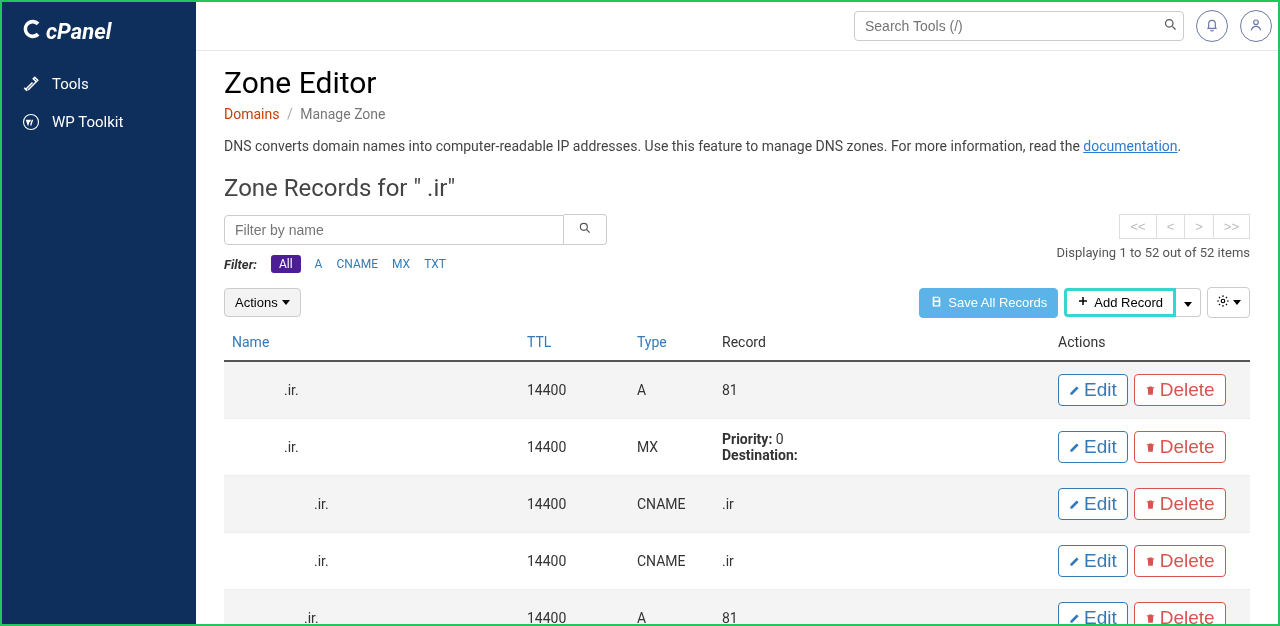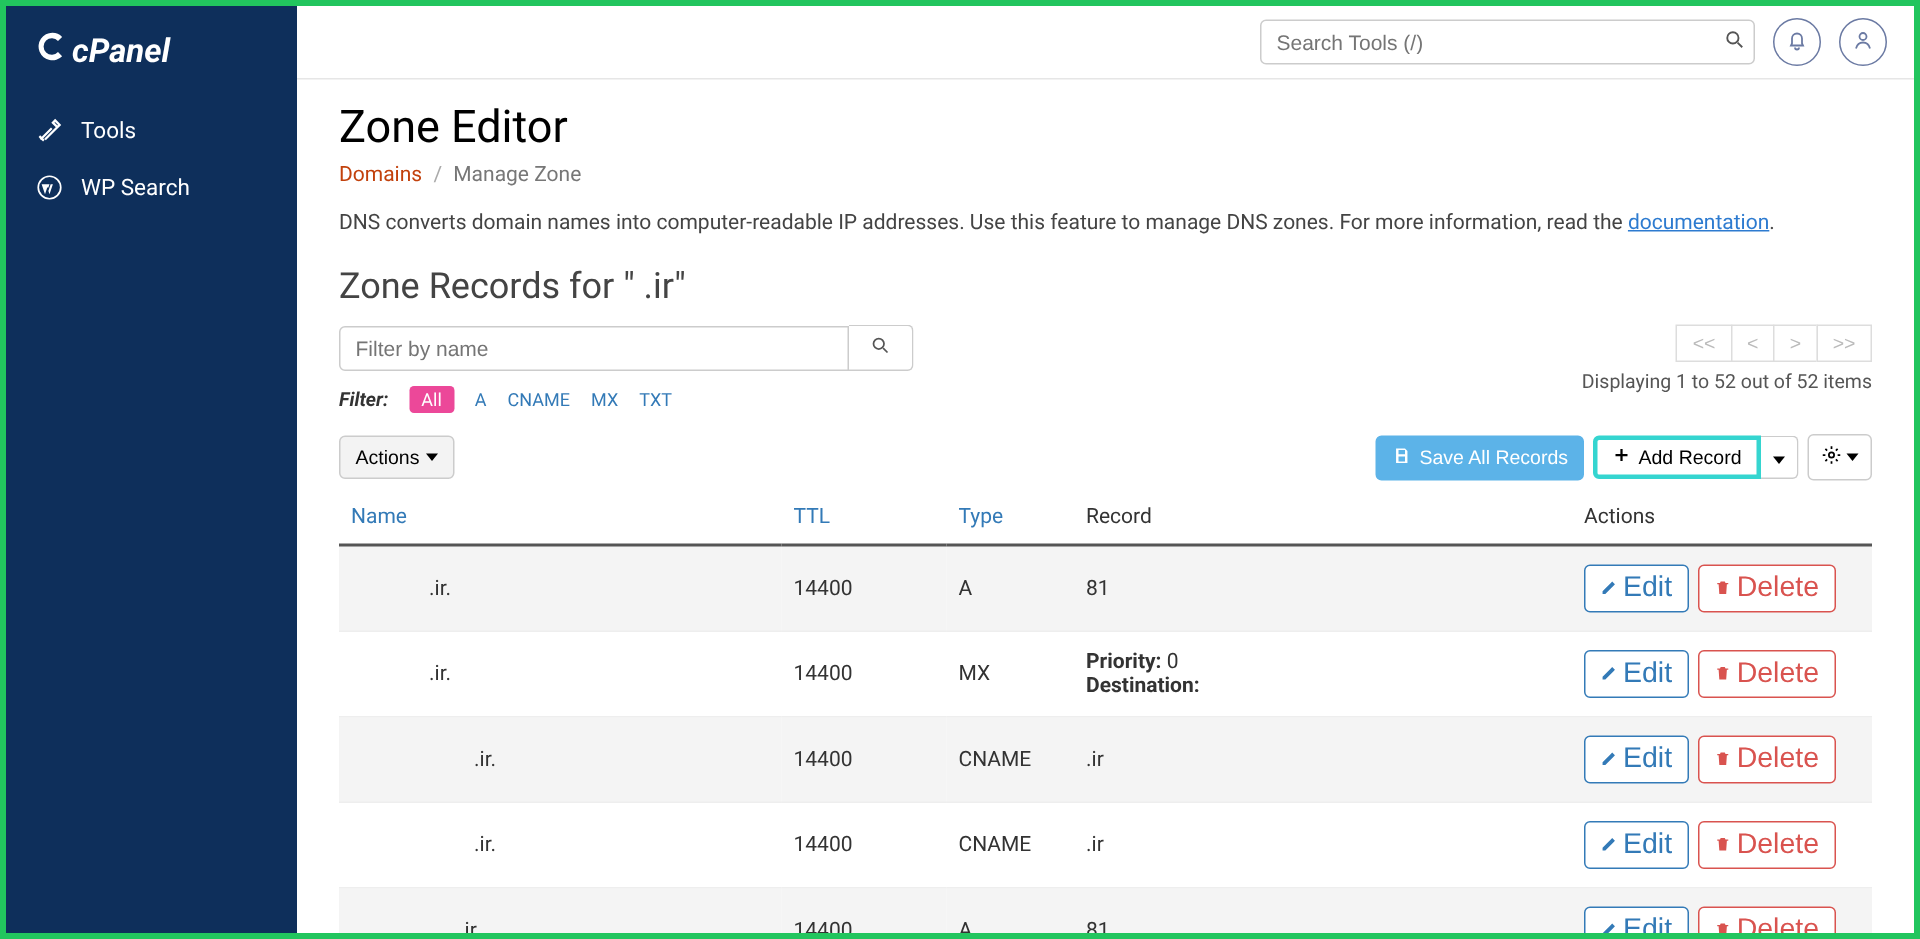--- a/index.html
+++ b/index.html
@@ -1,44 +1,44 @@
 <!DOCTYPE html>
 <html><head>
 <meta charset="utf-8">
 <style>
 * { margin: 0; padding: 0; box-sizing: border-box; }
 body { font-family: -apple-system, BlinkMacSystemFont, "Segoe UI", Roboto, Arial, sans-serif; font-size: 14px; color: #333; background: #fff; overflow: hidden; }
-.app { display: flex; height: 626px; width: 1280px; border: 4px solid #22c55e; }
+.app { display: flex; height: 626px; width: 1280px; border: 2px solid #22c55e; }
 .sidebar { width: 194px; background: #0e2f5b; color: #fff; flex-shrink: 0; }
 .logo { padding: 16px 20px 20px; display: flex; align-items: center; gap: 2px; font-size: 22px; font-weight: 700; font-style: italic; color: #fff; }
 .logo-c svg { width: 22px; height: 22px; }
 .nav-item { display: flex; align-items: center; gap: 12px; padding: 10px 20px; color: #fff; cursor: pointer; }
 .nav-icon { width: 18px; height: 18px; display: inline-flex; align-items: center; justify-content: center; }
 .nav-label { font-size: 15px; }
 .main { flex: 1; display: flex; flex-direction: column; min-width: 0; background: #fff; }
-.topbar { display: flex; align-items: center; justify-content: flex-end; padding: 8px 18px; gap: 12px; border-bottom: 1px solid #e6e6e6; }
+.topbar { display: flex; align-items: center; justify-content: flex-end; padding: 8px 6px; gap: 12px; border-bottom: 1px solid #e6e6e6; }
 .search-wrap { position: relative; flex: 0 0 330px; }
 .search-input { width: 100%; padding: 6px 30px 6px 10px; border: 1px solid #ccc; border-radius: 4px; font-size: 14px; color: #555; }
 .search-icon-btn { position: absolute; right: 6px; top: 50%; transform: translateY(-50%); background: none; border: none; cursor: pointer; color: #555; }
 .circle-btn { width: 32px; height: 32px; border: 1px solid #6b7aa3; border-radius: 50%; background: #fff; display: flex; align-items: center; justify-content: center; cursor: pointer; color: #6b7aa3; }
 .content { padding: 14px 28px 0; overflow-y: auto; flex: 1; }
 .page-title { font-size: 30px; font-weight: 400; color: #000000; margin-bottom: 6px; }
 .breadcrumb { font-size: 14px; margin-bottom: 16px; }
 .breadcrumb a { color: #c2410c; text-decoration: none; }
 .breadcrumb .sep { color: #aaa; margin: 0 4px; }
 .breadcrumb .current { color: #777; }
 .description { font-size: 14px; color: #444; margin-bottom: 20px; }
 .description a { color: #2d7bd0; }
 .subtitle { font-size: 24px; font-weight: 400; color: #444; margin-bottom: 12px; }
 .filter-row { display: flex; align-items: center; gap: 0; margin-bottom: 10px; }
 .filter-input { width: 340px; padding: 6px 10px; border: 1px solid #ccc; border-radius: 4px 0 0 4px; font-size: 14px; }
 .filter-search-btn { padding: 6px 14px; border: 1px solid #ccc; border-left: none; background: #fff; border-radius: 0 4px 4px 0; cursor: pointer; color: #555; }
 .filter-labels { display: flex; align-items: center; gap: 14px; margin-bottom: 14px; }
 .filter-caption { font-weight: 700; font-size: 13px; font-style: italic; }
-.pill-all { background: #ec4899; color: #fff; padding: 2px 8px; border-radius: 3px; font-size: 12px; }
+.pill-all { background: #4c1d95; color: #fff; padding: 2px 8px; border-radius: 3px; font-size: 12px; }
 .filter-link { color: #337ab7; font-size: 12px; cursor: pointer; }
 .table-top { display: flex; align-items: center; justify-content: space-between; margin-bottom: 6px; }
 .actions-dd { padding: 6px 10px; border: 1px solid #ccc; border-radius: 4px; background: #f3f3f3; font-size: 13px; cursor: pointer; display: inline-flex; align-items: center; gap: 4px; }
 .right-actions { display: flex; align-items: center; gap: 6px; }
 .btn { padding: 6px 10px; border-radius: 4px; font-size: 13px; cursor: pointer; display: inline-flex; align-items: center; gap: 5px; border: 1px solid transparent; }
 .btn-primary { background: #5cb3e8; color: #fff; border-color: #5cb3e8; }
 .add-record-group { display: flex; }
 .add-record-main { border: 3px solid #35d5d0; border-radius: 4px 0 0 4px; background: #fff; padding: 4px 10px; display: inline-flex; align-items: center; gap: 5px; font-size: 13px; cursor: pointer; }
 .add-record-caret { border: 1px solid #ccc; border-left: none; border-radius: 0 4px 4px 0; padding: 6px 8px; background: #fff; cursor: pointer; }
 .gear-btn { border: 1px solid #ccc; border-radius: 4px; padding: 6px 8px; background: #fff; cursor: pointer; display: inline-flex; align-items: center; gap: 3px; }
@@ -84,21 +84,21 @@
       </span>
       <span class="nav-label">Tools</span>
     </div>
     <div class="nav-item">
       <span class="nav-icon">
         <svg viewBox="0 0 24 24" width="18" height="18">
             <circle cx="12" cy="12" r="10" stroke="#fff" stroke-width="1.5" fill="none"></circle>
             <path fill="#fff" d="M5 9l3 9 2-6 2 6 3-9h-2l-2 6-1-3h1l1-3H5z"></path>
           </svg>
       </span>
-      <span class="nav-label">WP Search</span>
+      <span class="nav-label">WP Toolkit</span>
     </div>
   </aside>
 
   <main class="main">
     <div class="topbar">
       <div class="search-wrap">
         <input class="search-input" placeholder="Search Tools (/)" style="">
         <button class="search-icon-btn">
           <svg width="15" height="15" viewBox="0 0 24 24">
               <circle cx="10" cy="10" r="6" stroke="currentColor" stroke-width="2" fill="none"></circle>

